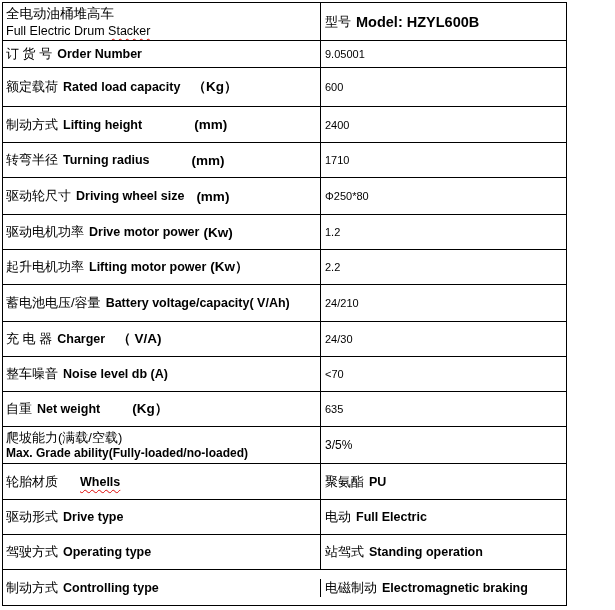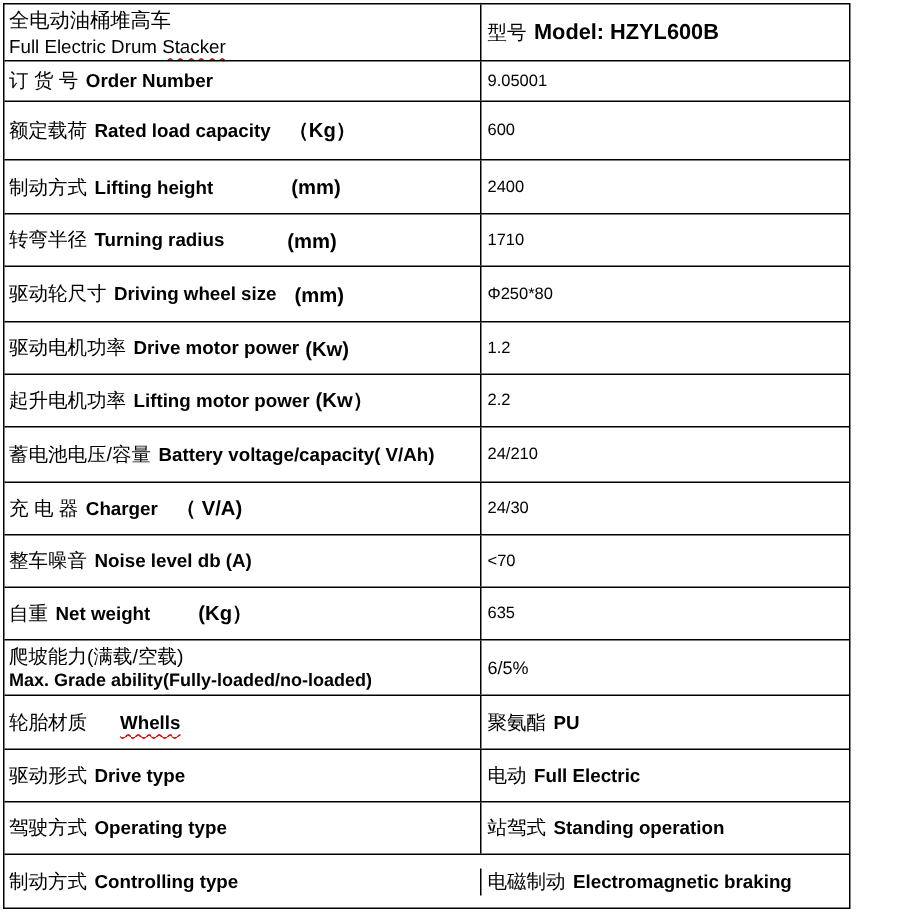--- a/index.html
+++ b/index.html
@@ -183,21 +183,21 @@
       <span class="val">635</span>
     </div>
   </div>
 
   <div class="tr h37">
     <div class="td label stack">
       <div class="szh">爬坡能力(满载/空载)</div>
       <div class="sen">Max. Grade ability(Fully-loaded/no-loaded)</div>
     </div>
     <div class="td value">
-      <span class="val small">6/5%</span>
+      <span class="val small">3/5%</span>
     </div>
   </div>
 
   <div class="tr h36">
     <div class="td label">
       <span class="zh">轮胎材质</span>
       <span class="en wavy gWh">Whells</span>
       <span class="unit"></span>
     </div>
     <div class="td value">

